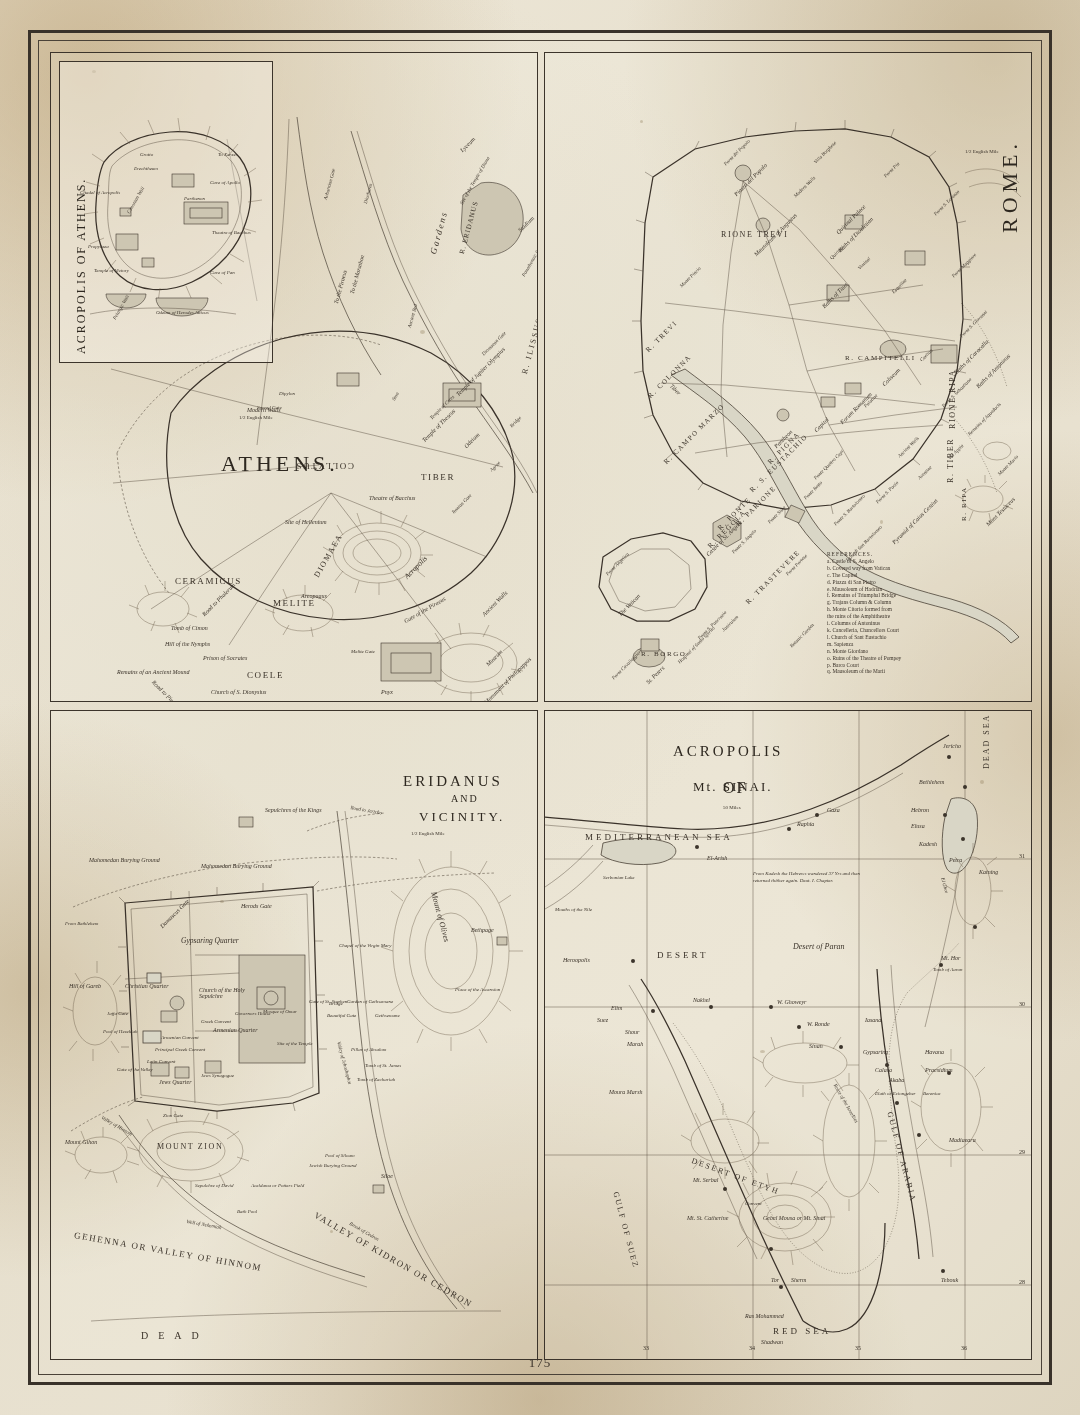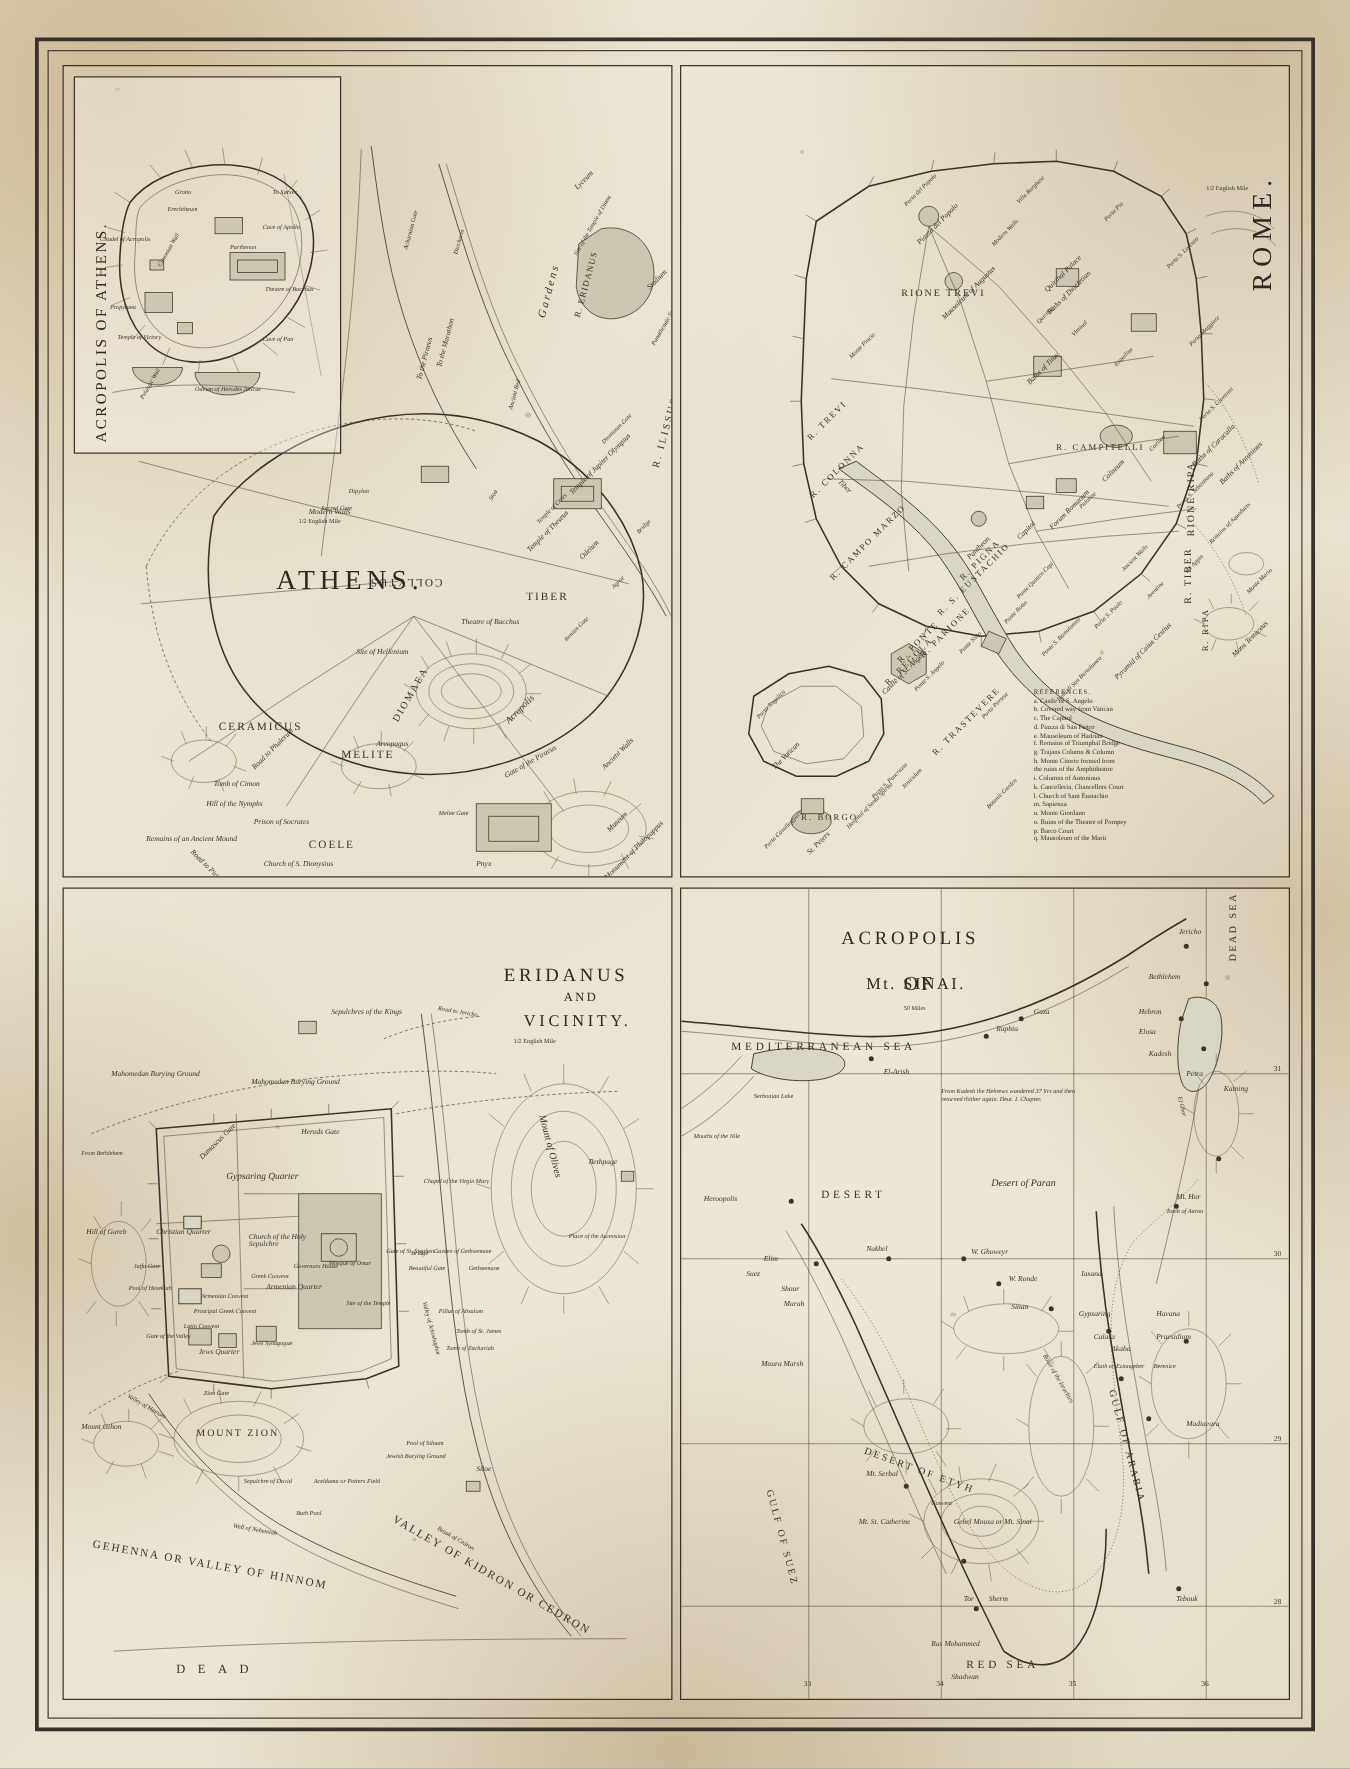--- a/index.html
+++ b/index.html
@@ -808,20 +808,21 @@
       <div class="lbl" style="left:474px; top:438px;">29</div>
       <div class="lbl" style="left:474px; top:568px;">28</div>
       <div class="lbl" style="left:98px; top:634px;">33</div>
       <div class="lbl" style="left:204px; top:634px;">34</div>
       <div class="lbl" style="left:310px; top:634px;">35</div>
       <div class="lbl" style="left:416px; top:634px;">36</div>
     </div>
 
   </div>
 
+  <div class="folio">175</div>
 
   <div class="speck" style="left:92px; top:70px; width:4px; height:3px;"></div>
   <div class="speck" style="left:640px; top:120px; width:3px; height:3px;"></div>
   <div class="speck" style="left:420px; top:330px; width:5px; height:4px;"></div>
   <div class="speck" style="left:880px; top:520px; width:3px; height:4px;"></div>
   <div class="speck" style="left:220px; top:900px; width:4px; height:3px;"></div>
   <div class="speck" style="left:760px; top:1050px; width:5px; height:3px;"></div>
   <div class="speck" style="left:330px; top:1230px; width:3px; height:3px;"></div>
   <div class="speck" style="left:980px; top:780px; width:4px; height:4px;"></div>
 </div>

